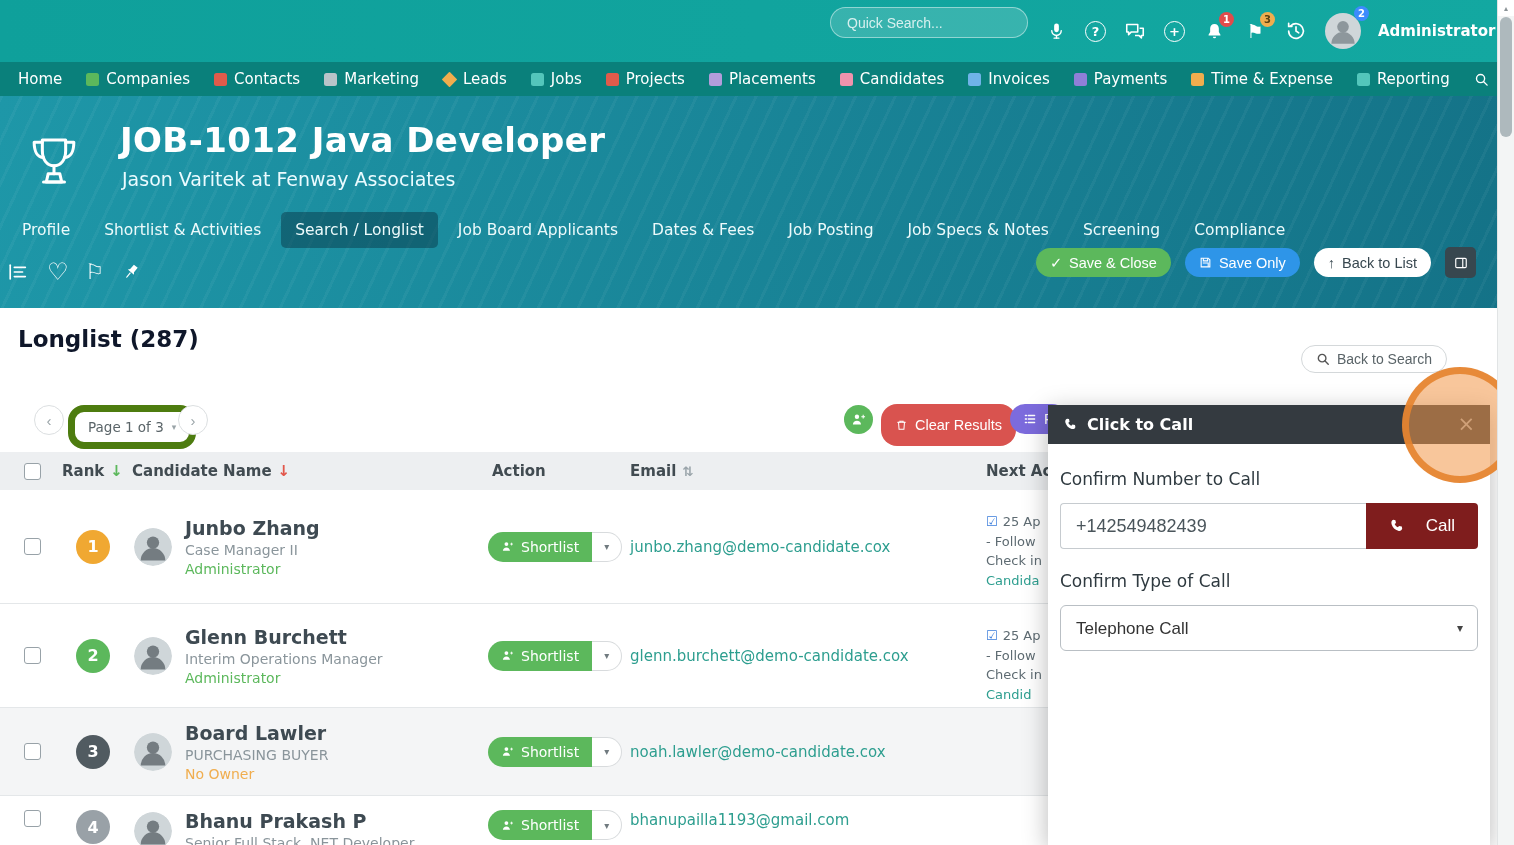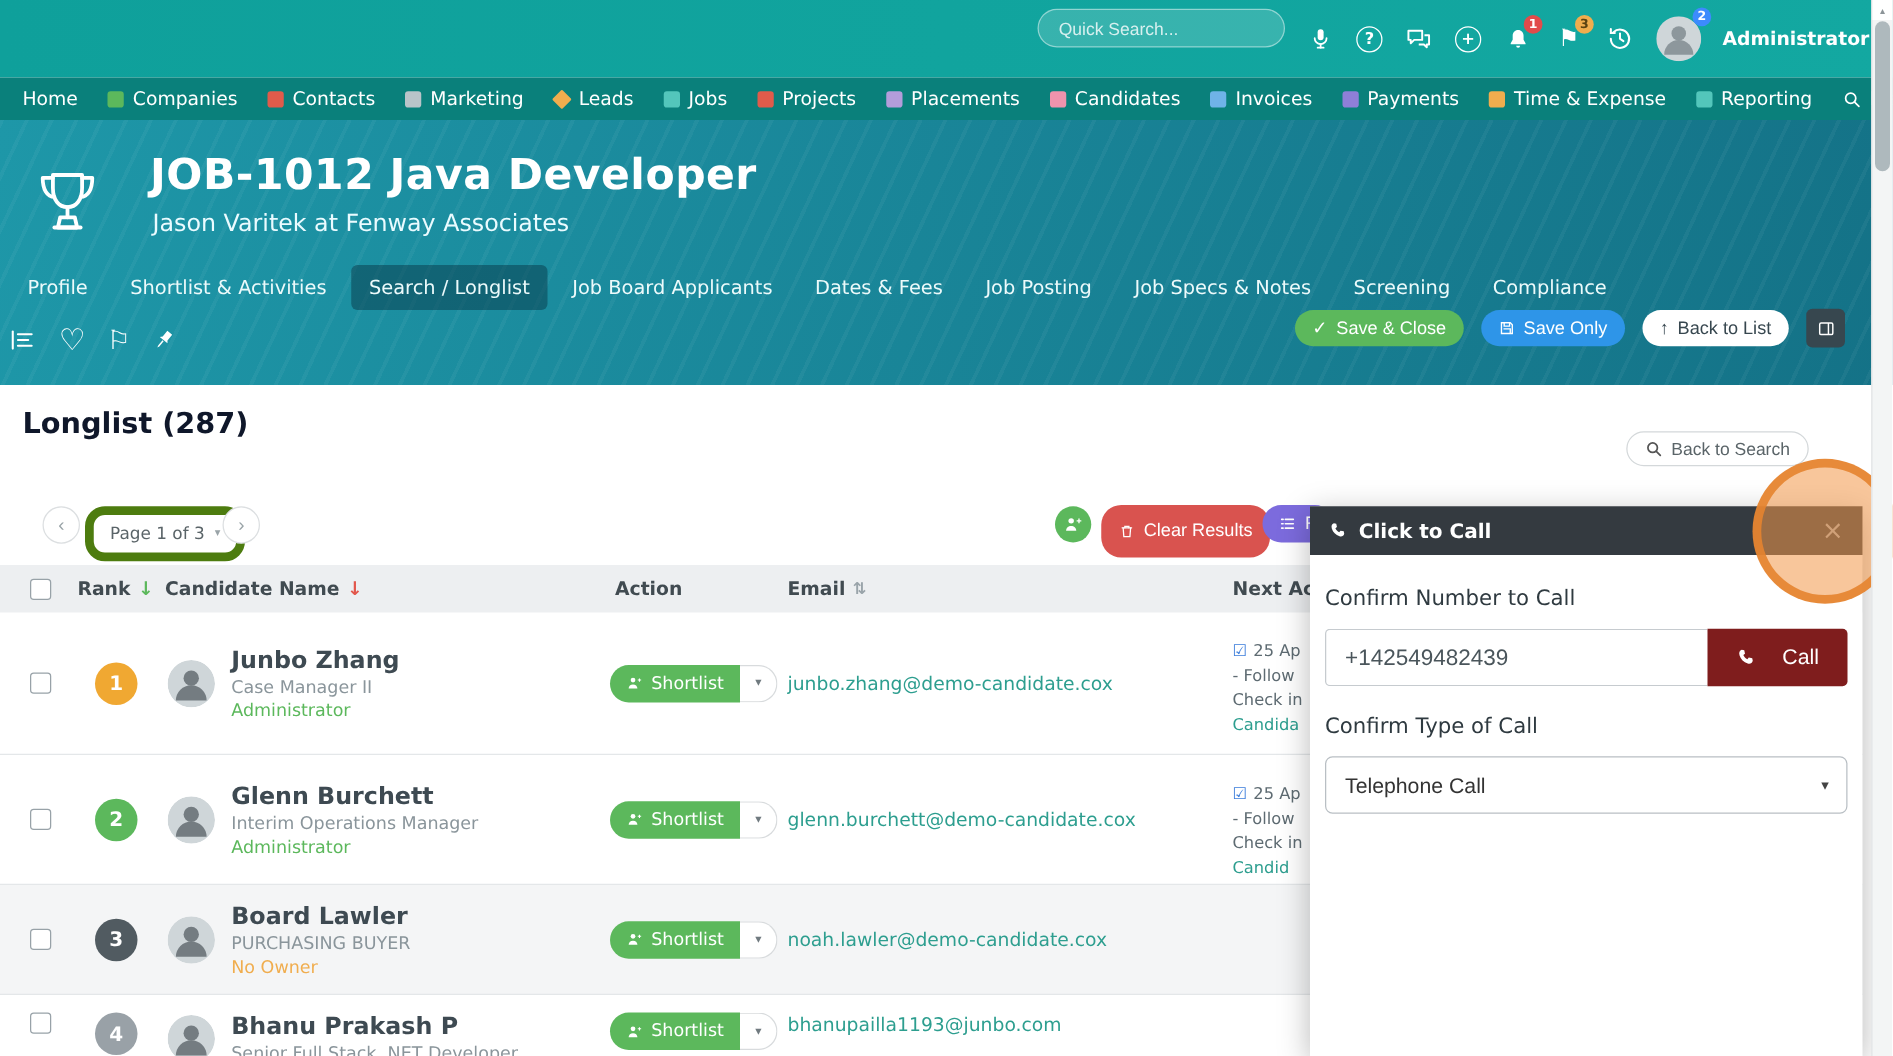--- a/index.html
+++ b/index.html
@@ -497,21 +497,21 @@
                 <svg width="13" height="13" viewBox="0 0 24 24" fill="#fff">
                   <circle cx="10" cy="7.5" r="3.5"></circle>
                   <path d="M3.5 20c0-3.6 2.9-6 6.5-6s6.5 2.4 6.5 6z"></path>
                   <path d="M17 7.5h5M19.5 5v5" stroke="#fff" stroke-width="1.6" fill="none"></path>
                 </svg>
                 <span>Shortlist</span>
               </span>
             <span class="sl-caret">▾</span>
           </span>
         </span>
-        <span class="c-email pl8"><a>bhanupailla1193@junbo.com</a></span>
+        <span class="c-email pl8"><a>bhanupailla1193@gmail.com</a></span>
         <span></span>
       </div>
     </div>
   </div>
 
   <div class="modal">
     <div class="modal-head">
       <svg width="15" height="15" viewBox="0 0 24 24" fill="#fff">
           <path d="M6.6 2.7l3 .6.9 4.2-2 1.6c.9 2.3 2.6 4 4.9 4.9l1.6-2 4.2.9.6 3c-.6 3-3.3 4-6 3.2-4.8-1.4-8.5-5.1-9.9-9.9C3 6 4 3.3 6.6 2.7z"></path>
         </svg>

